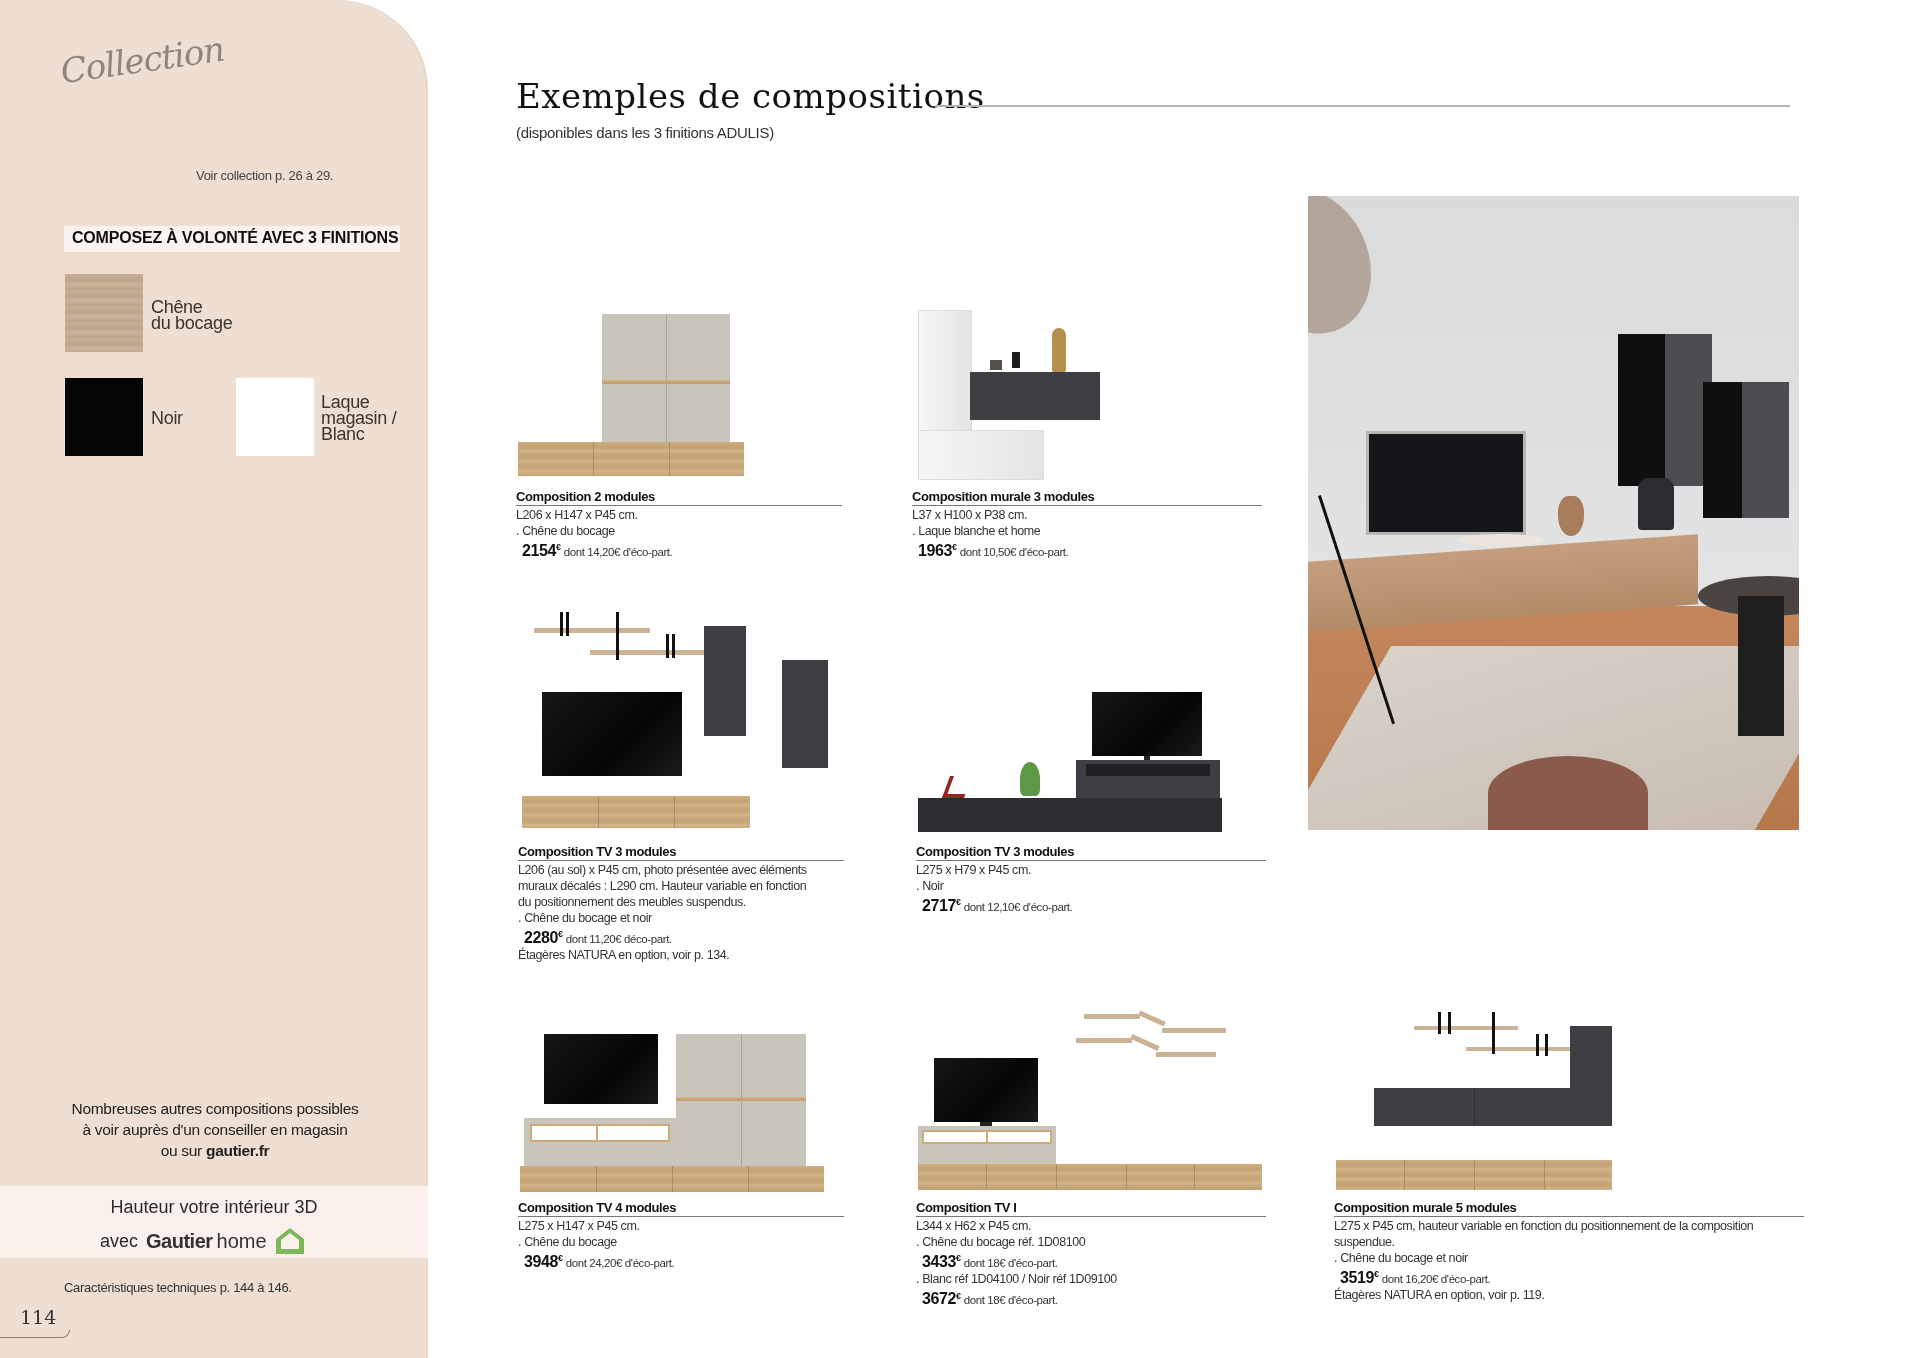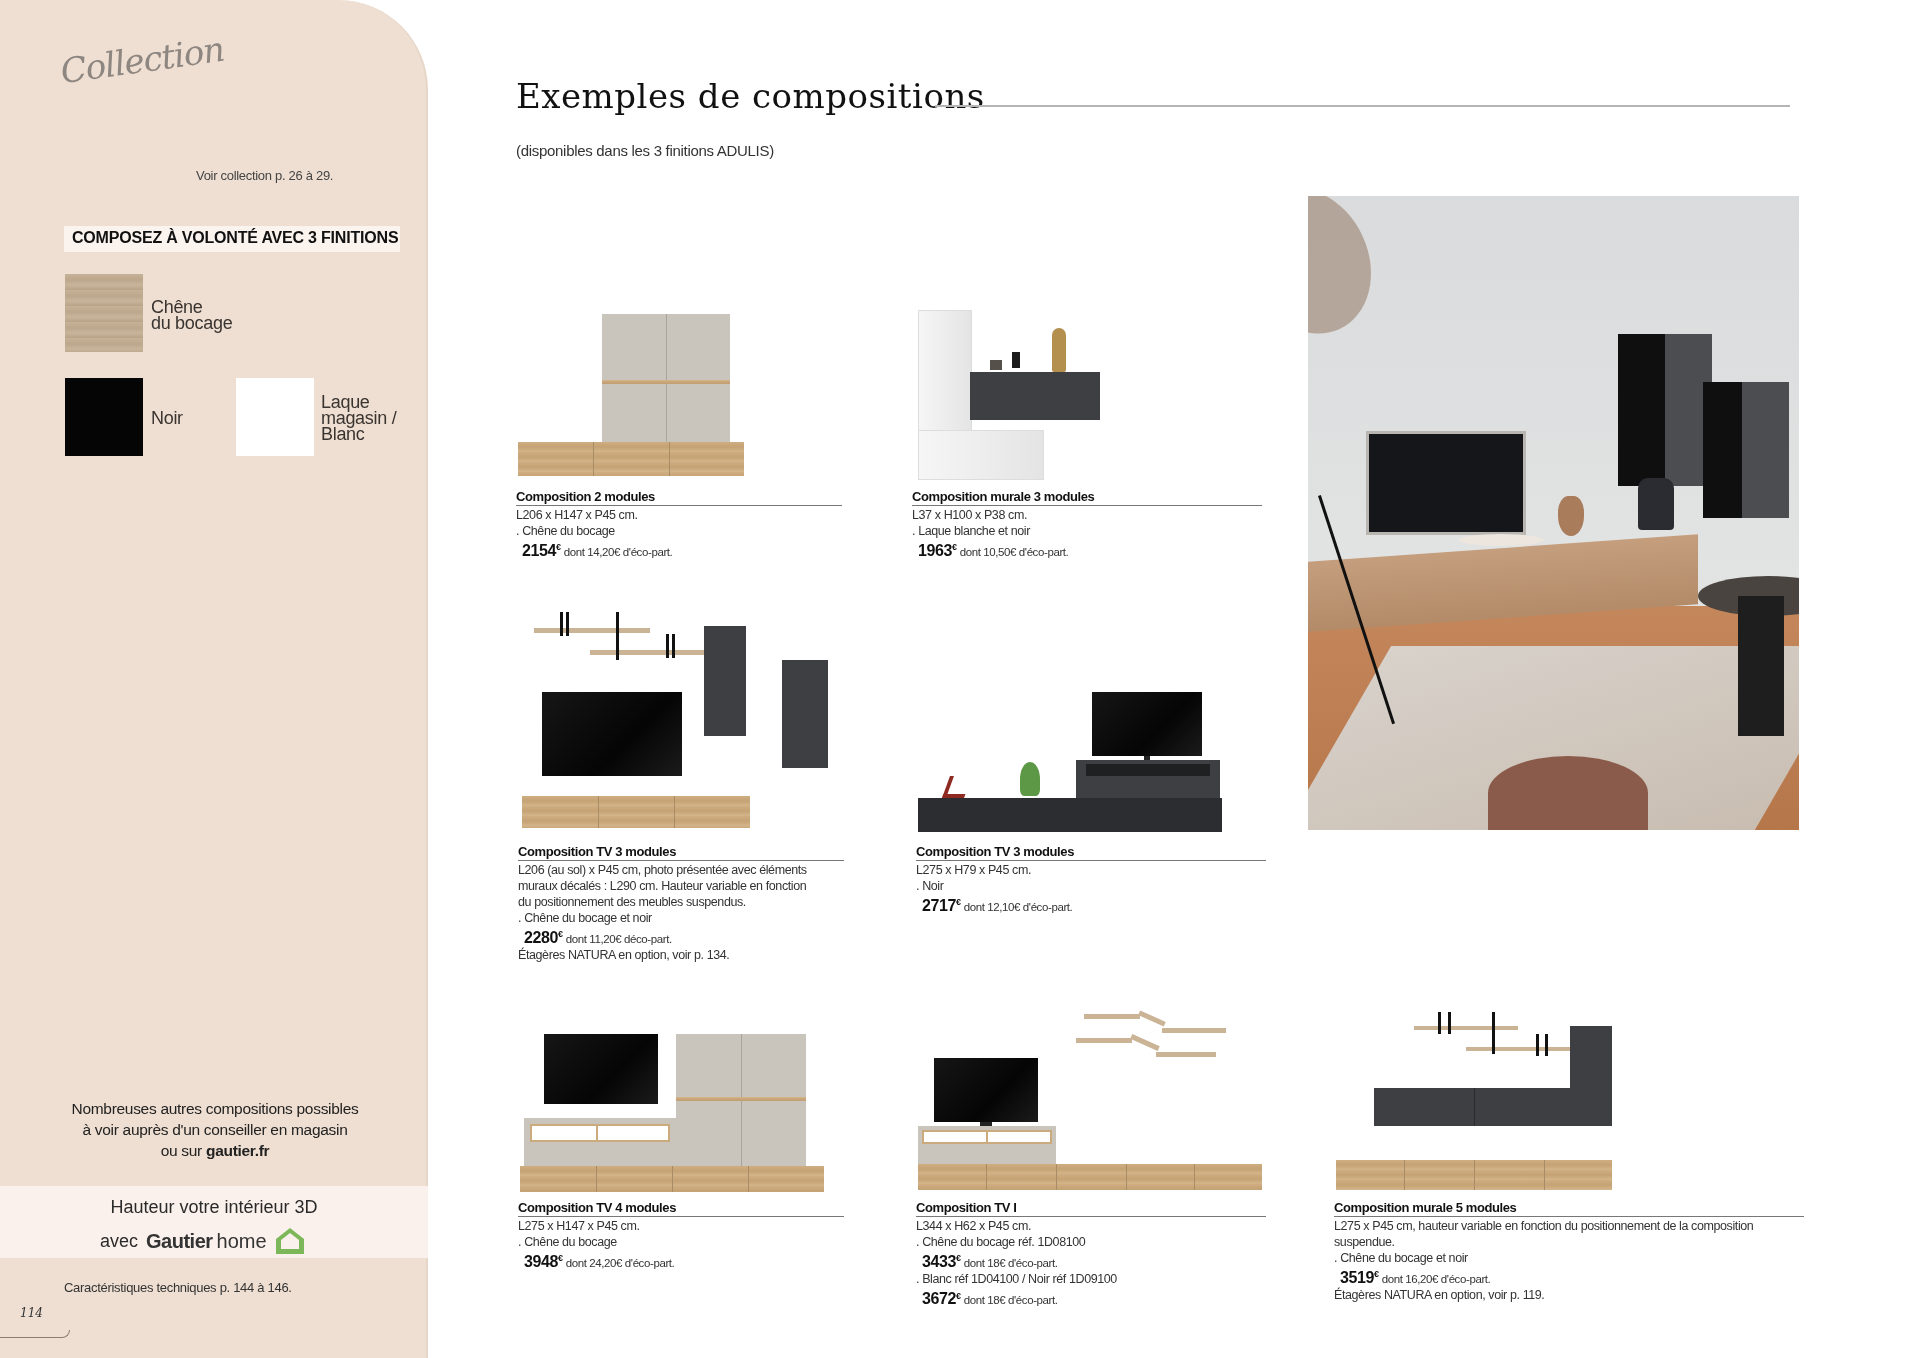--- a/index.html
+++ b/index.html
@@ -54,34 +54,34 @@
   .imagine-line1 { position: absolute; left: 0; top: 11px; width: 100%; font-size: 18px; color: #2a2a2a; }
   .imagine-line2 {
     position: absolute; left: 100px; top: 40px; font-size: 18px; color: #2a2a2a; display: flex; align-items: center;
   }
   .gautier-word { font-weight: bold; font-size: 20px; margin: 0 4px 0 8px; letter-spacing: -0.5px; color: #333; }
   .home-word { font-size: 20px; color: #333; }
   .house-icon { width: 34px; height: 30px; margin-left: 6px; }
 
   .tech-specs { position: absolute; left: 64px; top: 1280px; font-size: 13px; color: #333; letter-spacing: -0.3px; }
   .page-number {
-    position: absolute; left: 20px; top: 1306px; font-family: "DejaVu Serif", serif; font-size: 12px; color: #333; font-style: italic;
+    position: absolute; left: 20px; top: 1306px; font-family: "DejaVu Serif", serif; font-size: 19px; color: #333;
   }
   .page-underline {
     position: absolute; left: 0; top: 1330px; width: 70px; height: 8px;
     border-bottom: 1.5px solid #8a7d72; border-right: 1.5px solid #8a7d72; border-bottom-right-radius: 8px;
   }
 
   
   .main-title {
     position: absolute; left: 516px; top: 76px; font-family: "DejaVu Serif", serif;
     font-size: 34px; color: #111; letter-spacing: 0.5px;
   }
   .title-rule { position: absolute; left: 935px; top: 105px; width: 855px; height: 2px; background: #b5b5b5; }
-  .main-subtitle { position: absolute; left: 516px; top: 124px; font-size: 15px; color: #333; letter-spacing: -0.3px; margin-top: 18px; }
+  .main-subtitle { position: absolute; left: 516px; top: 124px; font-size: 15px; color: #333; letter-spacing: -0.3px; }
 
   
   .product-img { position: absolute; }
   .caption { position: absolute; font-size: 12.5px; line-height: 16px; color: #333; letter-spacing: -0.4px; }
   .caption .cap-title {
     font-weight: bold; font-size: 13px; color: #111; border-bottom: 1.5px solid #777; padding-bottom: 0px; margin-bottom: 1px;
   }
   .caption .price-line { padding-left: 6px; }
   .caption .price { font-weight: bold; font-size: 16px; color: #111; }
   .caption .price sup { font-size: 9px; }
@@ -174,21 +174,21 @@
   <div class="white-box" style="position:absolute; left:6px; top:4px; width:54px; height:124px;"></div>
   <div class="white-box" style="position:absolute; left:6px; top:124px; width:126px; height:50px;"></div>
   <div class="anth" style="position:absolute; left:58px; top:66px; width:130px; height:48px;"></div>
   <div style="position:absolute; left:140px; top:22px; width:14px; height:44px; background:#b3904e; border-radius:7px 7px 2px 2px;"></div>
   <div style="position:absolute; left:100px; top:46px; width:8px; height:16px; background:#1c1c1c;"></div>
   <div style="position:absolute; left:78px; top:54px; width:12px; height:10px; background:#55504a;"></div>
 </div>
 <div class="caption" style="left:912px; top:489px; width:350px;">
   <div class="cap-title">Composition murale 3 modules</div>
   <div>L37 x H100 x P38 cm.</div>
-  <div>. Laque blanche et noir</div>
+  <div>. Laque blanche et home</div>
   <div class="price-line"><span class="price">1963</span><span class="price"><sup>€</sup></span> <span class="eco">dont 10,50€ d'éco-part.</span></div>
 </div>
 
 <div class="product-img" style="left:516px; top:604px; width:320px; height:232px;">
   <div class="shelf" style="position:absolute; left:18px; top:24px; width:116px; height:5px;"></div>
   <div class="shelf" style="position:absolute; left:74px; top:46px; width:114px; height:5px;"></div>
   <div class="bracket" style="position:absolute; left:44px; top:8px; width:3px; height:24px;"></div>
   <div class="bracket" style="position:absolute; left:50px; top:8px; width:3px; height:24px;"></div>
   <div class="bracket" style="position:absolute; left:100px; top:8px; width:3px; height:48px;"></div>
   <div class="bracket" style="position:absolute; left:150px; top:30px; width:3px; height:24px;"></div>

